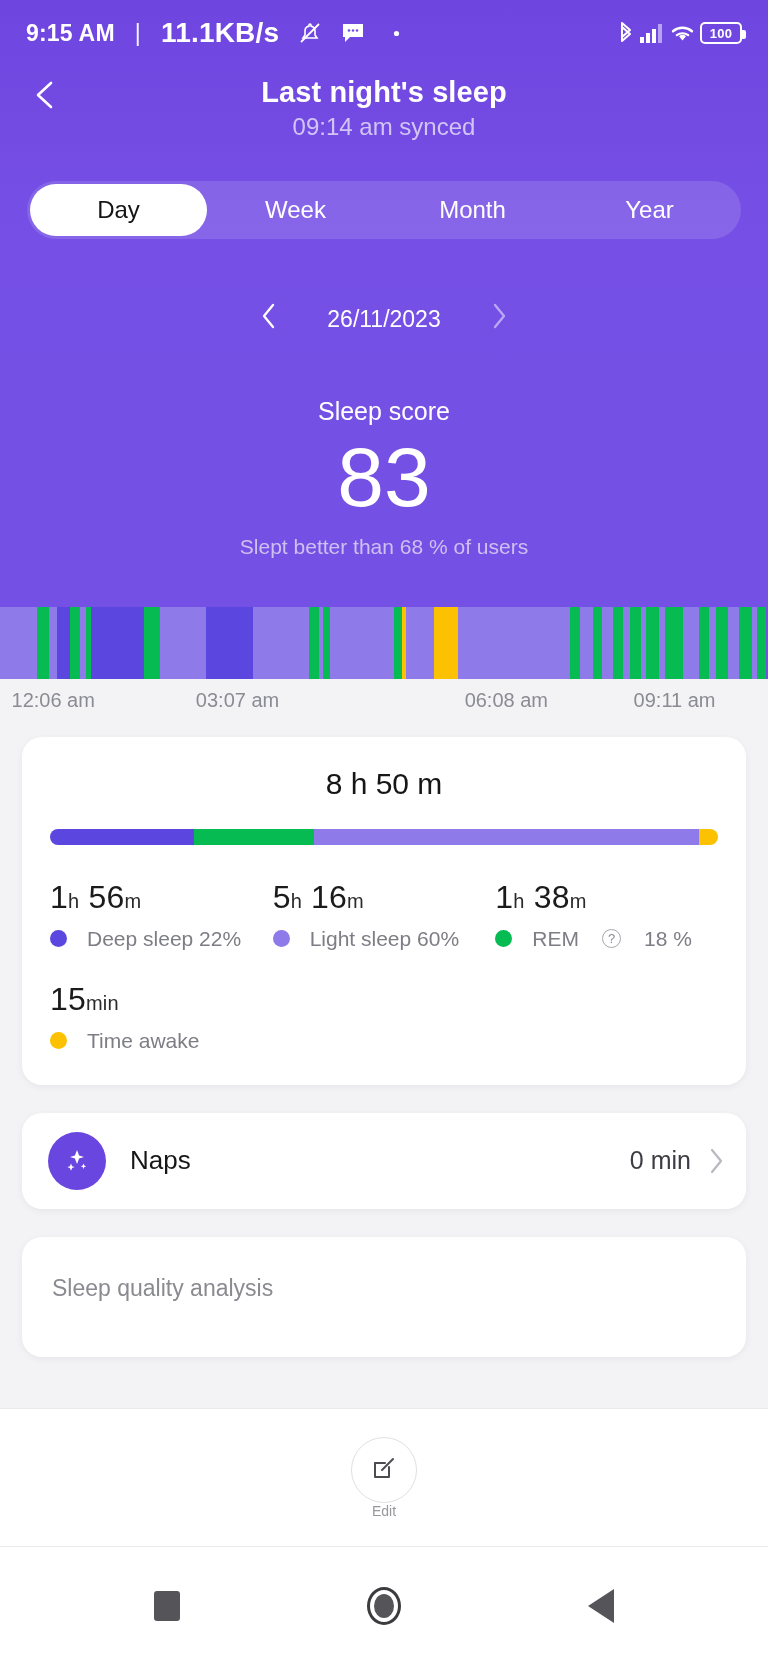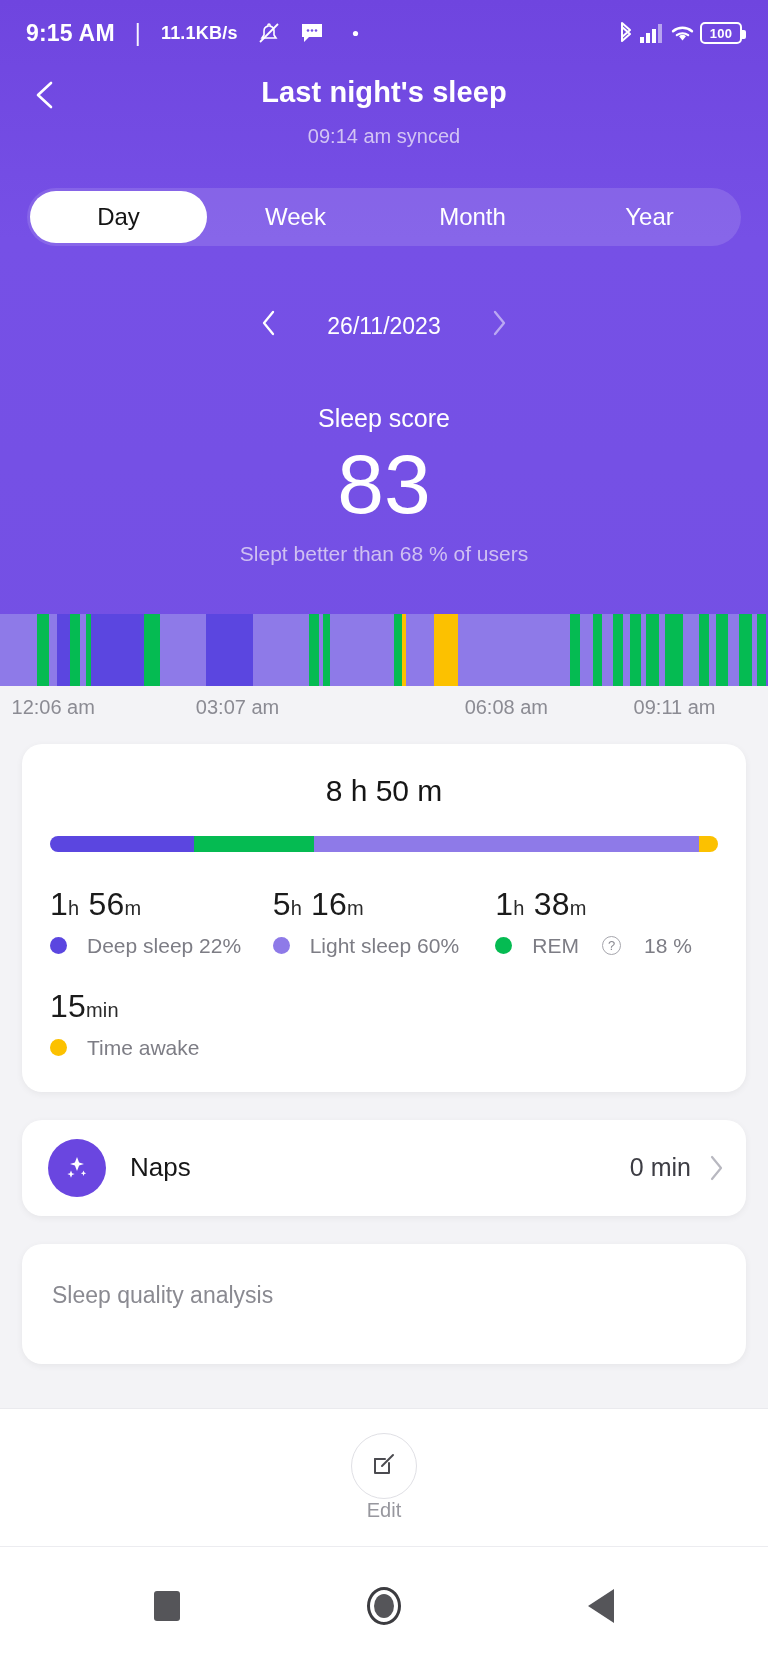--- a/index.html
+++ b/index.html
@@ -30,21 +30,21 @@
     display: flex;
     align-items: center;
     padding: 0 26px;
     font-size: 23px;
     font-weight: bold;
     letter-spacing: .2px;
   }
   .sb-left { display: flex; align-items: center; gap: 20px; }
   .sb-time { font-size: 23px; font-weight: bold; }
   .sb-sep { opacity: .95; font-weight: 400; }
-  .sb-net { font-size: 18px; font-weight: bold; }
+  .sb-net { font-size: 28px; font-weight: bold; }
   .sb-right { margin-left: auto; display: flex; align-items: center; gap: 4px; }
   .icn { display: inline-block; line-height: 0; }
   .batt {
     width: 42px; height: 22px;
     border: 2px solid #fff; border-radius: 5px;
     position: relative;
     display: flex; align-items: center; justify-content: center;
     font-size: 13px; font-weight: bold;
   }
   .batt::after {
@@ -62,21 +62,21 @@
     position: absolute; left: 22px; top: 8px;
     width: 46px; height: 46px;
     display: flex; align-items: center; justify-content: center;
     cursor: pointer;
   }
   .back-btn svg { width: 26px; height: 30px; }
   .title {
     font-size: 29px; font-weight: bold; letter-spacing: .1px;
   }
   .subtitle {
-    font-size: 20px; margin-top: 16px; color: #d2c4f4;
+    font-size: 24px; margin-top: 4px; color: #d2c4f4;
   }
 
   
   .tabs {
     margin: 24px 27px 0;
     height: 58px;
     background: rgba(255,255,255,.13);
     border-radius: 29px;
     display: flex;
     align-items: center;
@@ -222,21 +222,21 @@
     background: #fff;
     border-top: 1px solid #eaeaee;
     display: flex; flex-direction: column;
     align-items: center; justify-content: center;
   }
   .edit-circle {
     width: 66px; height: 66px; border-radius: 50%;
     border: 1.5px solid #e0e0e5;
     display: flex; align-items: center; justify-content: center;
   }
-  .edit-label { margin-top: 0; font-size: 20px; color: #97979e; }
+  .edit-label { margin-top: 0; font-size: 14px; color: #97979e; }
 
   
   .navbar {
     position: absolute; left: 0; right: 0; bottom: 0;
     height: 118px;
     background: #fff;
     border-top: 1px solid #ececf0;
     display: flex; align-items: center; justify-content: space-around;
     padding: 0 60px;
   }

